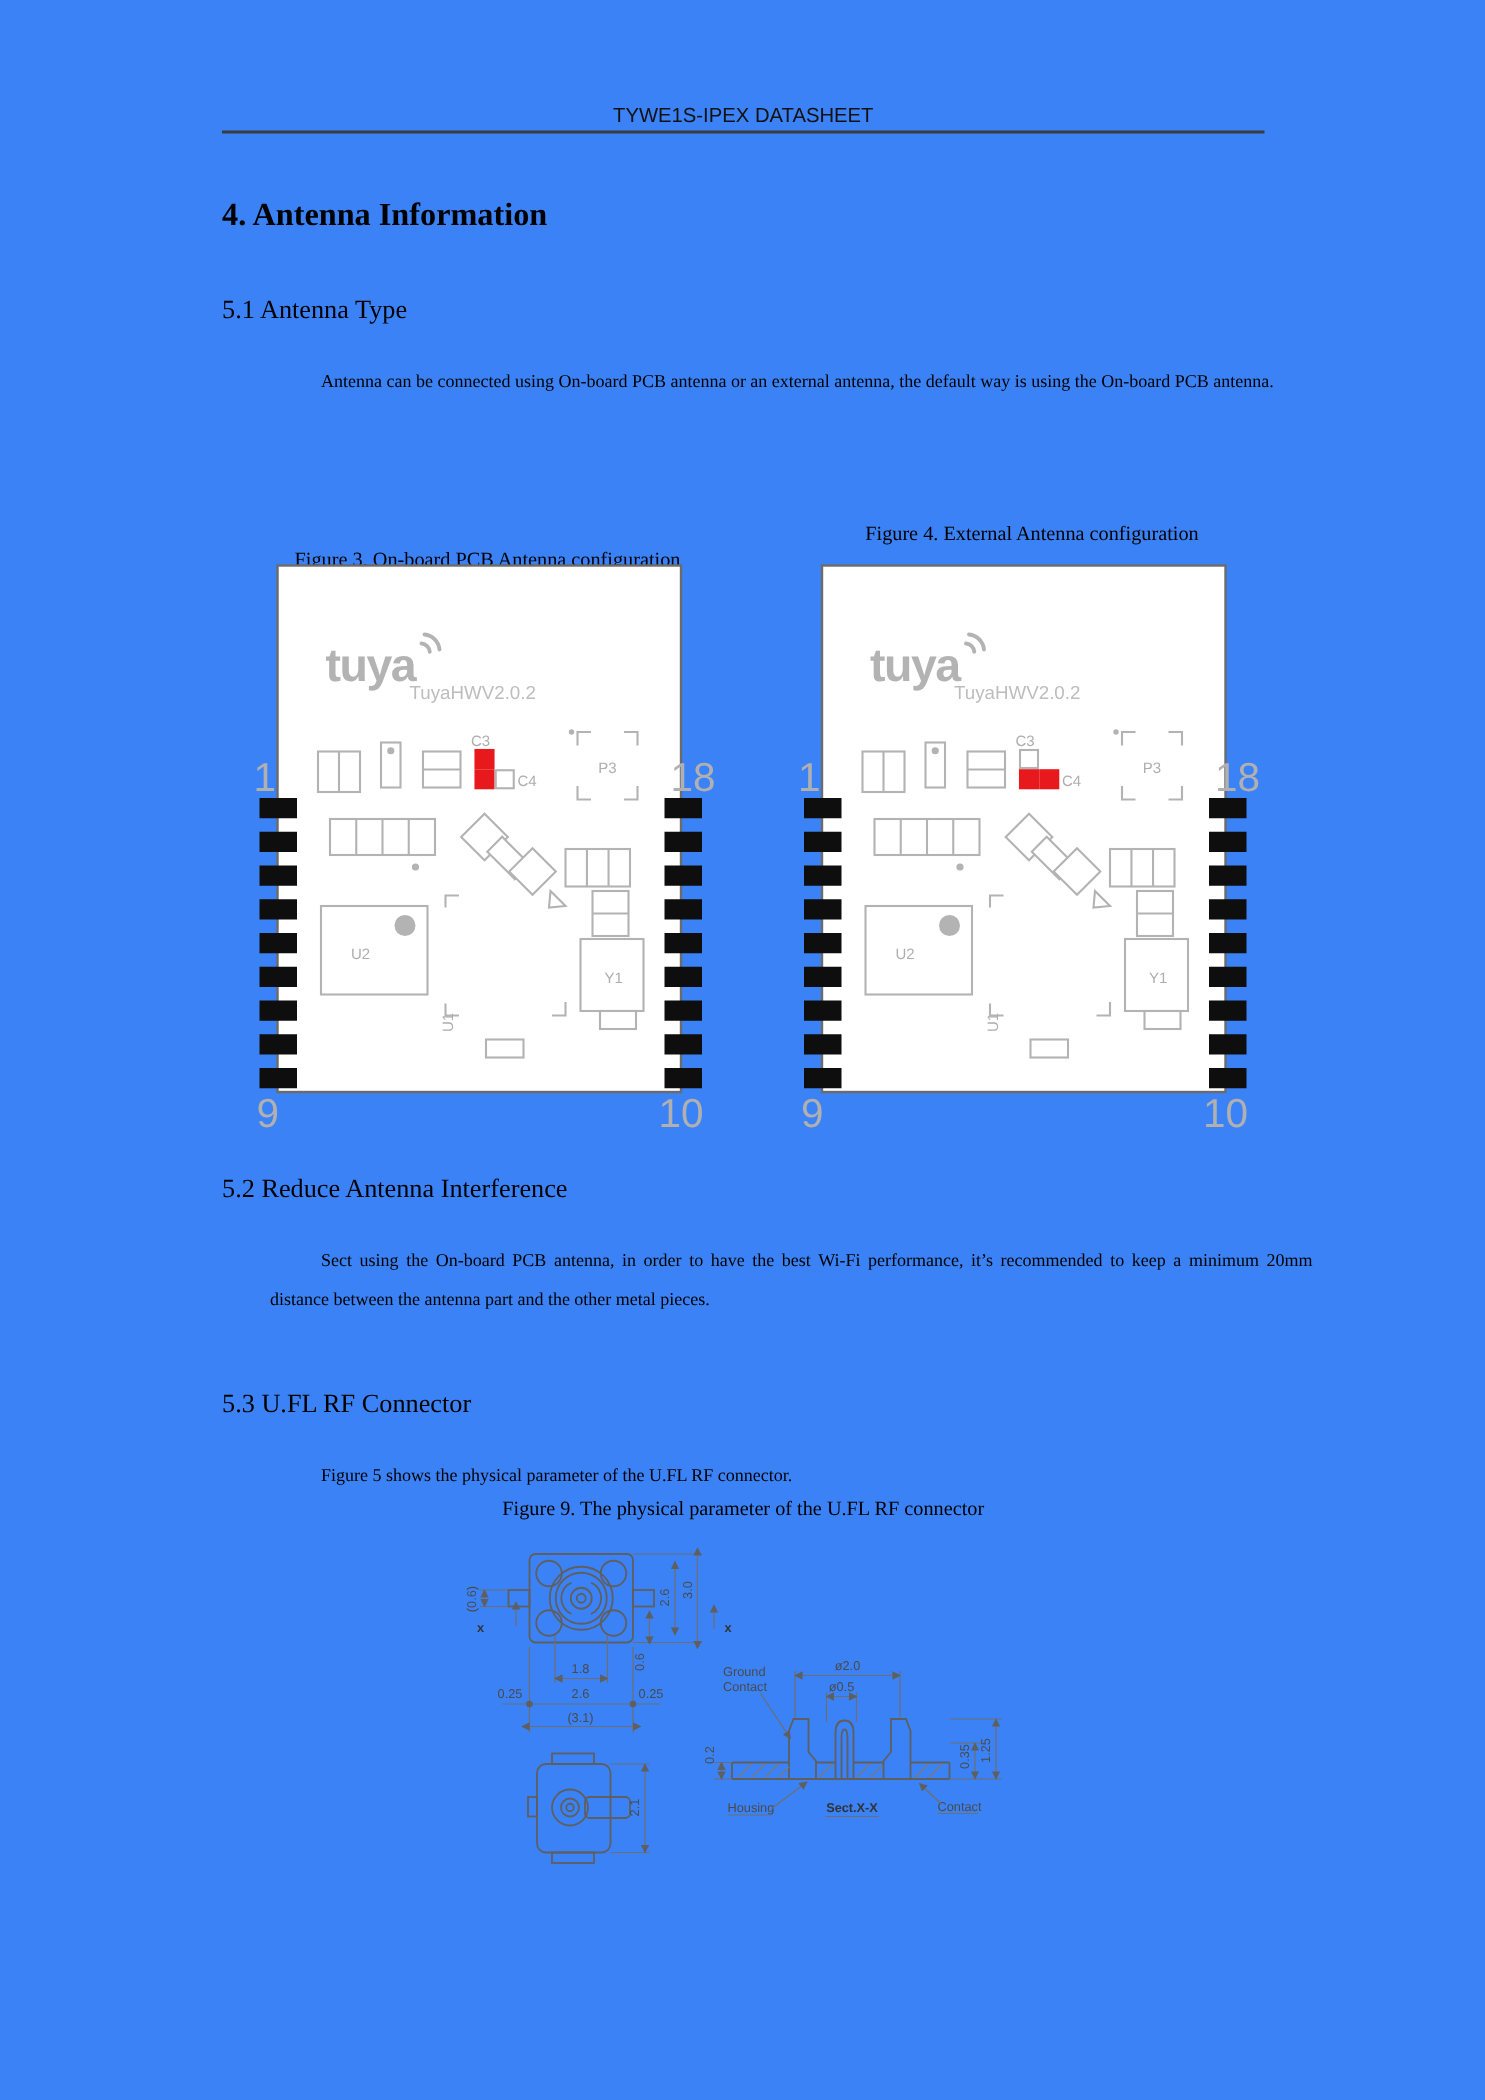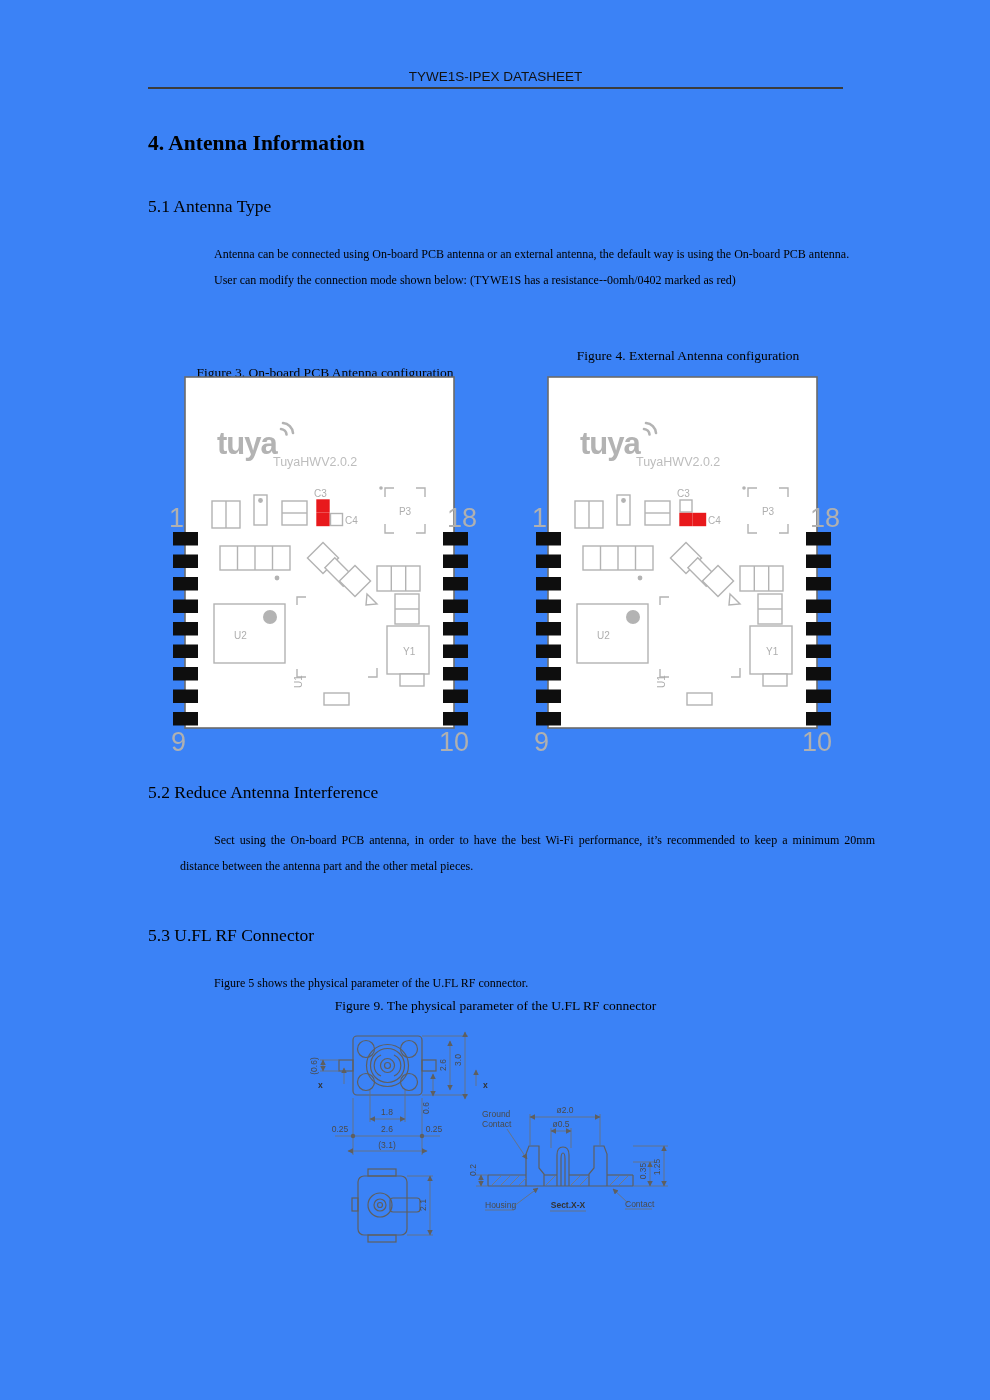--- a/index.html
+++ b/index.html
@@ -55,21 +55,20 @@
 <div class="page">
 
   <div class="hdr-text">TYWE1S-IPEX DATASHEET</div>
   <div class="hdr-rule"></div>
 
   <div class="h1">4. Antenna Information</div>
 
   <div class="h2 h2-51">5.1 Antenna Type</div>
   <div class="block b1">
     <p class="para">Antenna can be connected using On-board PCB antenna or an external antenna, the default way is using the On-board PCB antenna.</p>
-    <p class="para">User can modify the connection mode shown below: (TYWE1S has a resistance--0omh/0402 marked as red)</p>
   </div>
 
   <div class="cap cap3">Figure 3. On-board PCB Antenna configuration</div>
   <div class="cap cap4">Figure 4. External Antenna configuration</div>
 
   <div class="fig3">
   <svg class="pcb red-c3" viewBox="0 0 316 378" width="316" height="378">
     <rect class="module" x="18" y="1" width="269" height="351"></rect>
 
     <g>

